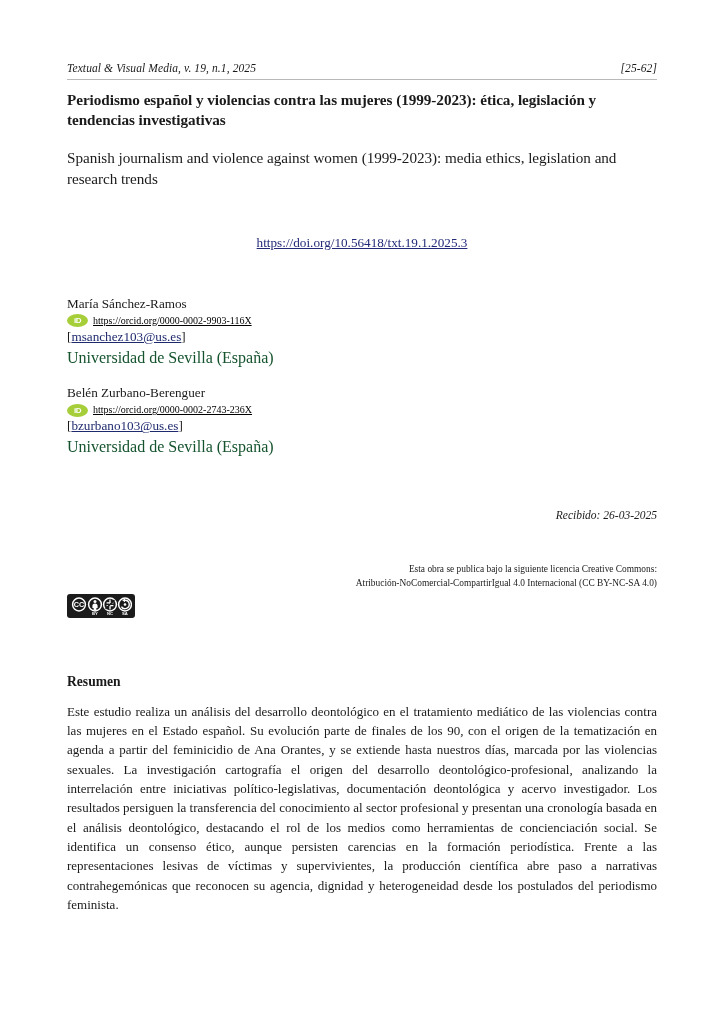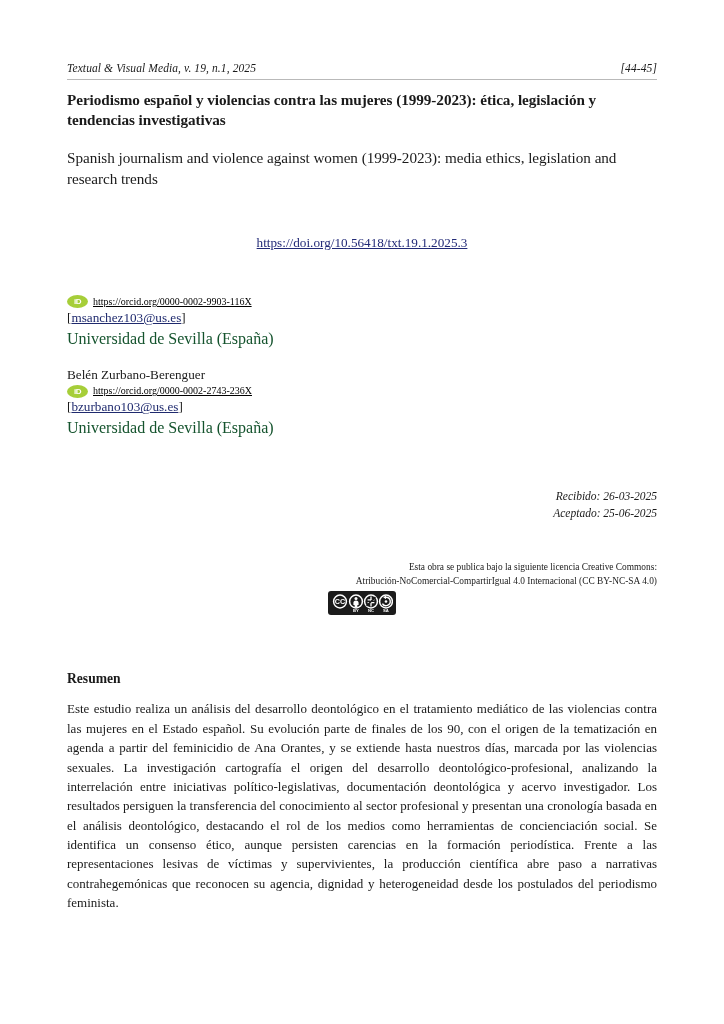--- a/index.html
+++ b/index.html
@@ -151,21 +151,21 @@
     margin-top: 40px;
     text-align: right;
     font-size: 9.4px;
     line-height: 1.45;
     color: #1a1a1a;
   }
   .license span { display: block; }
   .cc-badge-wrap {
     margin-top: 3px;
     display: flex;
-    justify-content: center;
+    justify-content: flex-start;
   }
   .cc-badge {
     width: 68px;
     height: 24px;
     background: #1b1b1b;
     border-radius: 3px;
     display: flex;
     align-items: center;
     padding: 0 3px;
     box-sizing: border-box;
@@ -189,34 +189,35 @@
   }
 </style>
 </head>
 <body>
 
 <div class="page">
   <div class="content">
 
     <div class="runhead">
       <div>Textual &amp; Visual Media, v. 19, n.1, 2025</div>
-      <div class="runhead-right">[44-45]</div>
+      <div class="runhead-right">[25-62]</div>
     </div>
     <div class="rule"></div>
 
     <h1 class="title-es">Periodismo español y violencias contra las mujeres (1999-2023): ética, legislación y tendencias investigativas</h1>
     <h2 class="title-en">Spanish journalism and violence against women (1999-2023): media ethics, legislation and research trends</h2>
 
     <div class="doi-wrap">
       <a class="doi-link" href="#">https://doi.org/10.56418/txt.19.1.2025.3</a>
     </div>
 
     <div class="authors">
 
       <div class="author-block">
+        <span class="author-name">María Sánchez-Ramos</span>
         <span class="orcid-row">
           <span class="orcid-icon">iD</span>
           <a class="orcid-link" href="#">https://orcid.org/0000-0002-9903-116X</a>
         </span>
         <span class="email-row"><span>[</span><a class="email-link" href="#">msanchez103@us.es</a><span>]</span></span>
         <span class="affiliation">Universidad de Sevilla (España)</span>
       </div>
 
       <div class="author-block">
         <span class="author-name">Belén Zurbano-Berenguer</span>
@@ -225,21 +226,20 @@
           <a class="orcid-link" href="#">https://orcid.org/0000-0002-2743-236X</a>
         </span>
         <span class="email-row"><span>[</span><a class="email-link" href="#">bzurbano103@us.es</a><span>]</span></span>
         <span class="affiliation">Universidad de Sevilla (España)</span>
       </div>
 
     </div>
 
     <div class="dates">
       <span>Recibido: 26-03-2025</span>
-      <span>Aceptado: 25-06-2025</span>
     </div>
 
     <div class="license">
       <span>Esta obra se publica bajo la siguiente licencia Creative Commons:</span>
       <span>Atribución-NoComercial-CompartirIgual 4.0 Internacional (CC BY-NC-SA 4.0)</span>
       <div class="cc-badge-wrap">
         <div class="cc-badge">
           <svg width="62" height="20" viewBox="0 0 62 20" aria-hidden="true">
 
             <g>

